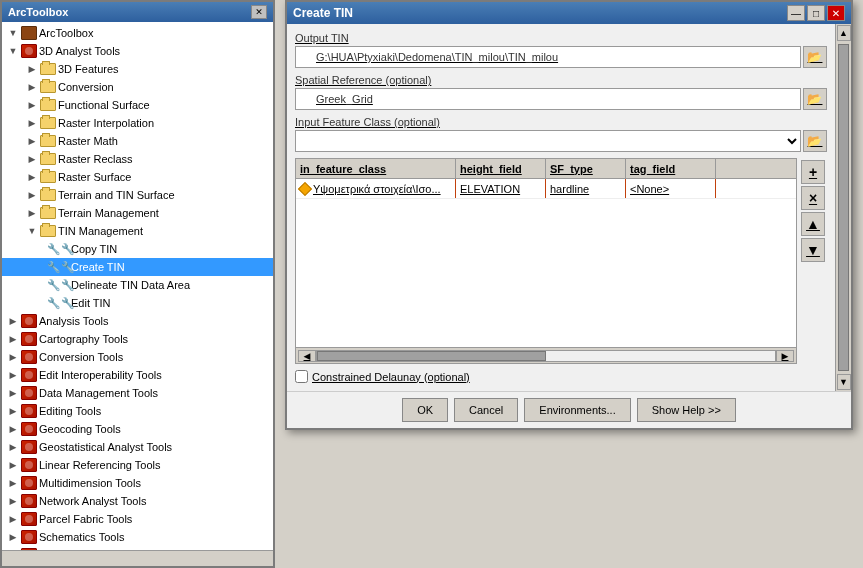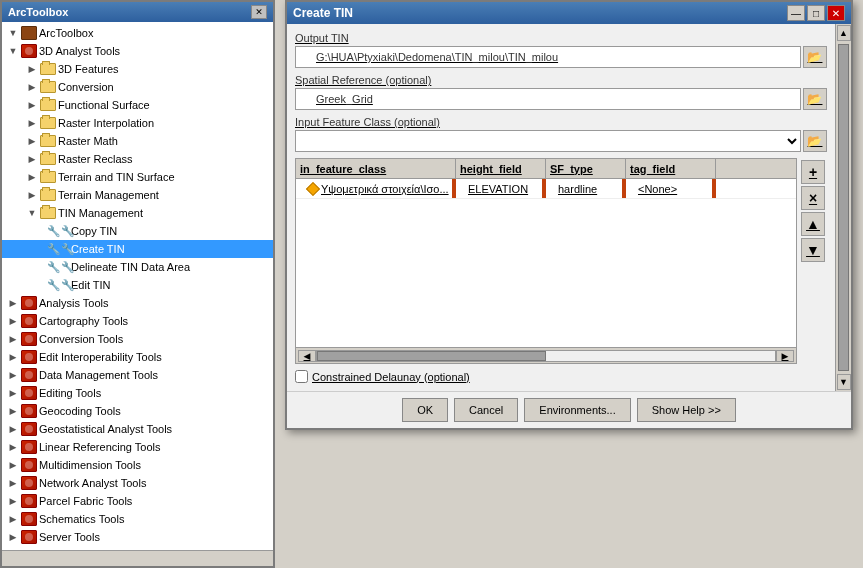--- a/index.html
+++ b/index.html
@@ -321,23 +321,23 @@
     }
 
     .grid-row {
       display: flex;
       border-bottom: 1px solid #eee;
       height: 20px;
       align-items: center;
     }
 
     .grid-cell {
-      padding: 1px 12px;
-      font-size: 11px;
-      border-right: 4px solid #c2410c;
+      padding: 1px 4px;
+      font-size: 11px;
+      border-right: 1px solid #c2410c;
       overflow: hidden;
       text-overflow: ellipsis;
       white-space: nowrap;
       height: 100%;
       display: flex;
       align-items: center;
     }
 
     .diamond-icon {
       width: 10px;
@@ -549,20 +549,27 @@
     </div>
 
     <div class="tree-item indent-2">
       <span class="expand-icon collapsed"></span>
       <span class="tree-icon">
           <div class="icon-folder"></div>
         </span>
       <span>Raster Reclass</span>
     </div>
 
+    <div class="tree-item indent-2">
+      <span class="expand-icon collapsed"></span>
+      <span class="tree-icon">
+          <div class="icon-folder"></div>
+        </span>
+      <span>Raster Surface</span>
+    </div>
 
     <div class="tree-item indent-2">
       <span class="expand-icon collapsed"></span>
       <span class="tree-icon">
           <div class="icon-folder"></div>
         </span>
       <span>Terrain and TIN Surface</span>
     </div>
 
     <div class="tree-item indent-2">

